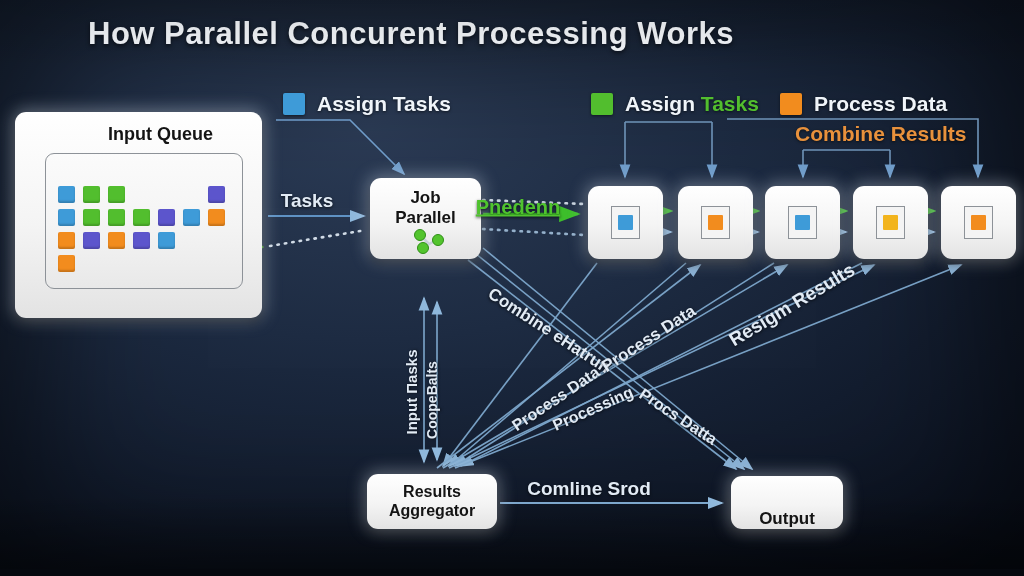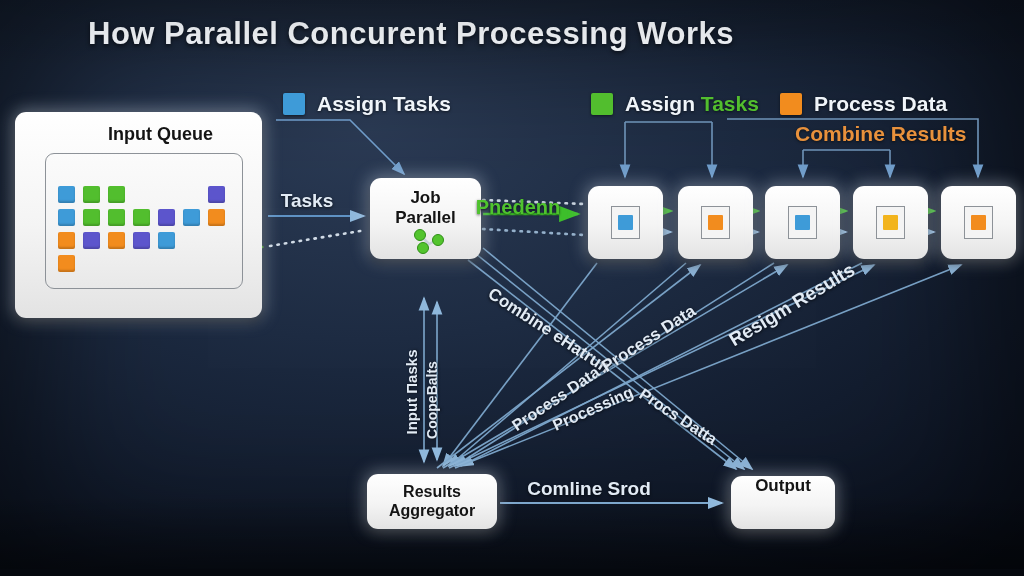--- a/index.html
+++ b/index.html
@@ -53,21 +53,21 @@
   .scheduler .box-title{margin-top:10px;font-size:17px;width:90px;}
   .sched-icon{margin-top:1px;}
 
   .worker{top:186px;width:75px;height:73px;justify-content:center;}
   .slot{width:27px;height:31px;border:1.5px solid #8d9298;background:#f4f4f4;
     display:flex;align-items:center;justify-content:center;}
   .chip{width:15px;height:15px;border-radius:1px;}
 
   .aggregator{left:367px;top:474px;width:130px;height:55px;justify-content:center;}
   .aggregator .box-title{font-size:16px;width:110px;text-align:center;}
-  .output{left:731px;top:476px;width:104px;height:53px;justify-content:flex-start;}
+  .output{left:731px;top:476px;width:112px;height:53px;justify-content:flex-end;}
   .output .box-title{font-size:17px;}
 
   .edge-label{
     position:absolute;z-index:3;color:#e2ebf5;font-size:16px;font-weight:600;
     white-space:nowrap;text-shadow:0 1px 3px rgba(0,0,0,.7);
     transform:translate(-50%,-50%);
   }
 </style>
 </head>
 <body>
@@ -235,21 +235,21 @@
   </div>
 
   <div class="box aggregator">
     <div class="box-title">Results Aggregator</div>
   </div>
   <div class="box output">
     <div class="box-title">Output</div>
   </div>
 
   <div class="edge-label" style="left:307px;top:201px;font-size:19px;">Tasks</div>
-  <div class="edge-label txt-green" style="left:518px;top:207px;font-size:20px;color:#4fc32e;">Pnedenn</div>
+  <div class="edge-label txt-green" style="left:518px;top:207px;font-size:20px;color:#4fc32e;text-decoration:underline;">Pnedenn</div>
   <div class="edge-label" style="left:549px;top:331px;font-size:17px;transform:translate(-50%,-50%) rotate(33deg);">Combine eHatrun</div>
   <div class="edge-label" style="left:649px;top:339px;font-size:17px;transform:translate(-50%,-50%) rotate(-33deg);">Process Data</div>
   <div class="edge-label" style="left:792px;top:305px;font-size:19px;transform:translate(-50%,-50%) rotate(-31deg);">Resigm Results</div>
   <div class="edge-label" style="left:556px;top:399px;transform:translate(-50%,-50%) rotate(-34deg);">Process Data</div>
   <div class="edge-label" style="left:593px;top:409px;transform:translate(-50%,-50%) rotate(-24deg);">Processing</div>
   <div class="edge-label" style="left:678px;top:417px;transform:translate(-50%,-50%) rotate(33deg);">Procs Datta</div>
   <div class="edge-label" style="left:411px;top:392px;font-size:15px;transform:translate(-50%,-50%) rotate(-90deg);">Input Пasks</div>
   <div class="edge-label" style="left:432px;top:400px;font-size:14px;transform:translate(-50%,-50%) rotate(-90deg);">CoopeBalts</div>
   <div class="edge-label" style="left:589px;top:489px;font-size:19px;">Comline Srod</div>
 

